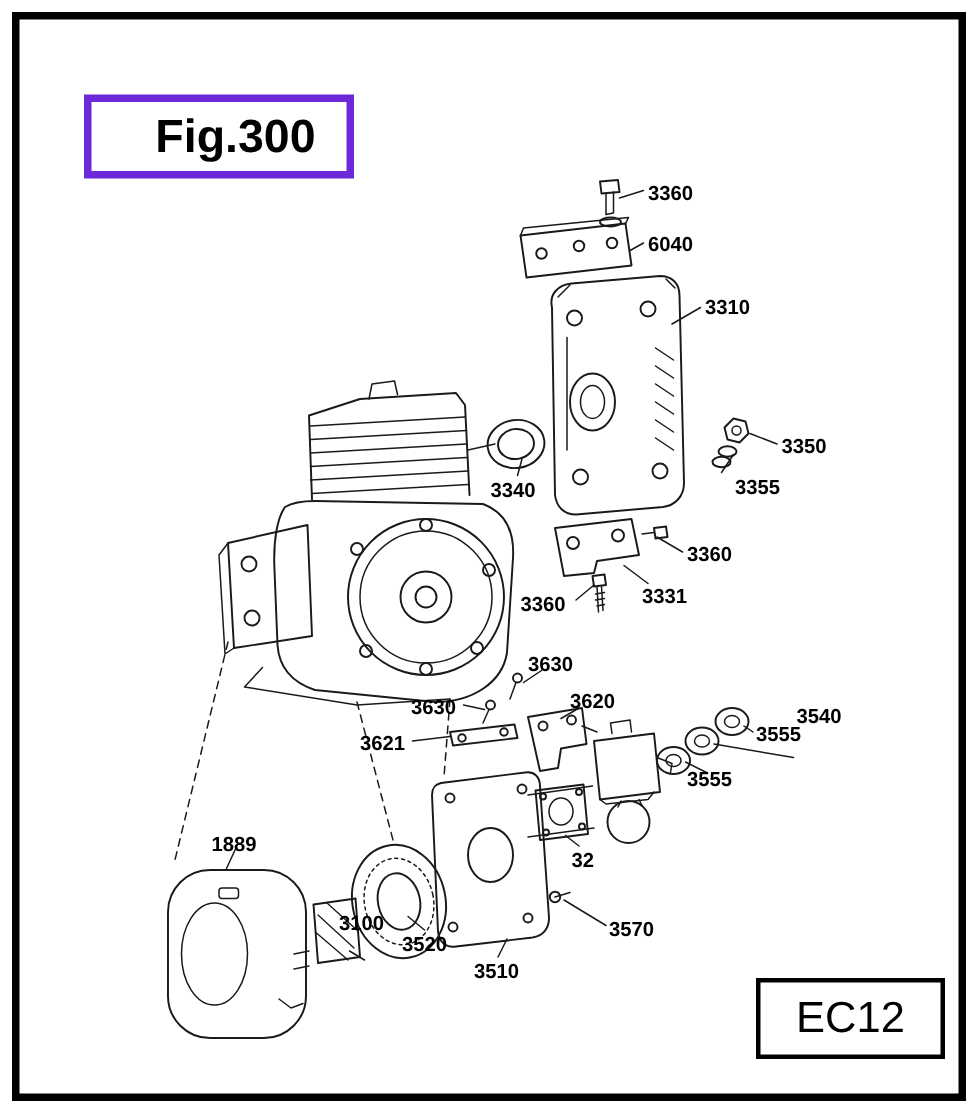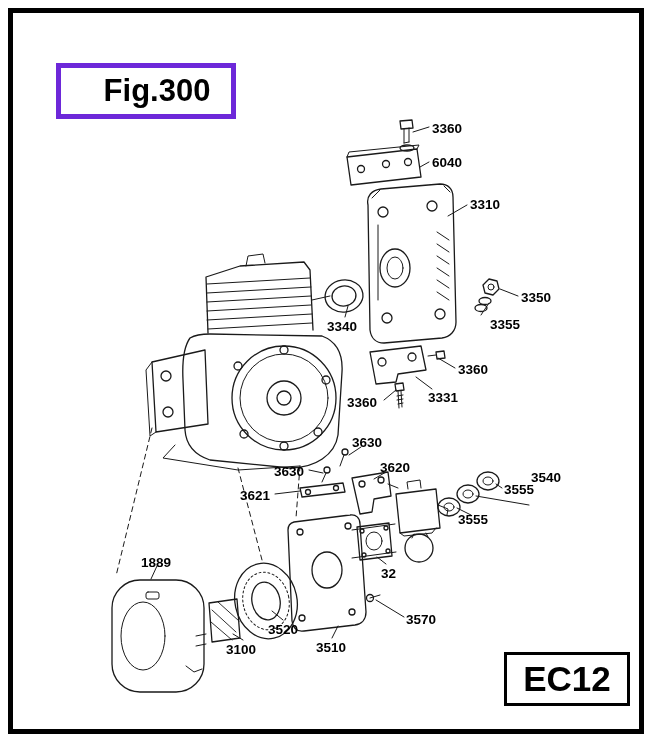--- a/index.html
+++ b/index.html
@@ -26,21 +26,21 @@
     background:#fff;
     letter-spacing:0px;
     padding-left:22px;
   }
   .code-box{
     position:absolute;
     left:504px;top:652px;
     width:120px;height:48px;
     border:3px solid #000;
     display:flex;align-items:center;justify-content:center;
-    font-weight:bold;font-size:35px;color:#000;
+    font-weight:normal;font-size:29px;color:#000;
     background:#fff;
   }
   .drawing{
     position:absolute;left:0;top:0;
   }
   .labels-layer{
     position:absolute;left:0;top:0;width:652px;height:650px;
     pointer-events:none;
   }
   .part-label{
@@ -250,21 +250,21 @@
       <div class="part-label" style="left: 352px; top: 435px;">3630</div>
       <div class="part-label" style="left: 274px; top: 464px;">3630</div>
       <div class="part-label" style="left: 380px; top: 460px;">3620</div>
       <div class="part-label" style="left: 240px; top: 488px;">3621</div>
       <div class="part-label" style="left: 504px; top: 482px;">3555</div>
       <div class="part-label" style="left: 531px; top: 470px;">3540</div>
       <div class="part-label" style="left: 458px; top: 512px;">3555</div>
       <div class="part-label" style="left: 141px; top: 555px;">1889</div>
       <div class="part-label" style="left: 381px; top: 566px;">32</div>
       <div class="part-label" style="left: 406px; top: 612px;">3570</div>
-      <div class="part-label" style="left: 226px; top: 642px;">3100</div>
+      <div class="part-label" style="left: 226px; top: 608px;">3100</div>
       <div class="part-label" style="left: 268px; top: 622px;">3520</div>
       <div class="part-label" style="left: 316px; top: 640px;">3510</div>
     </div>
 
   <div class="fig-box">
     <span>Fig.300</span>
   </div>
 
   <div class="code-box">
     <span>EC12</span>

